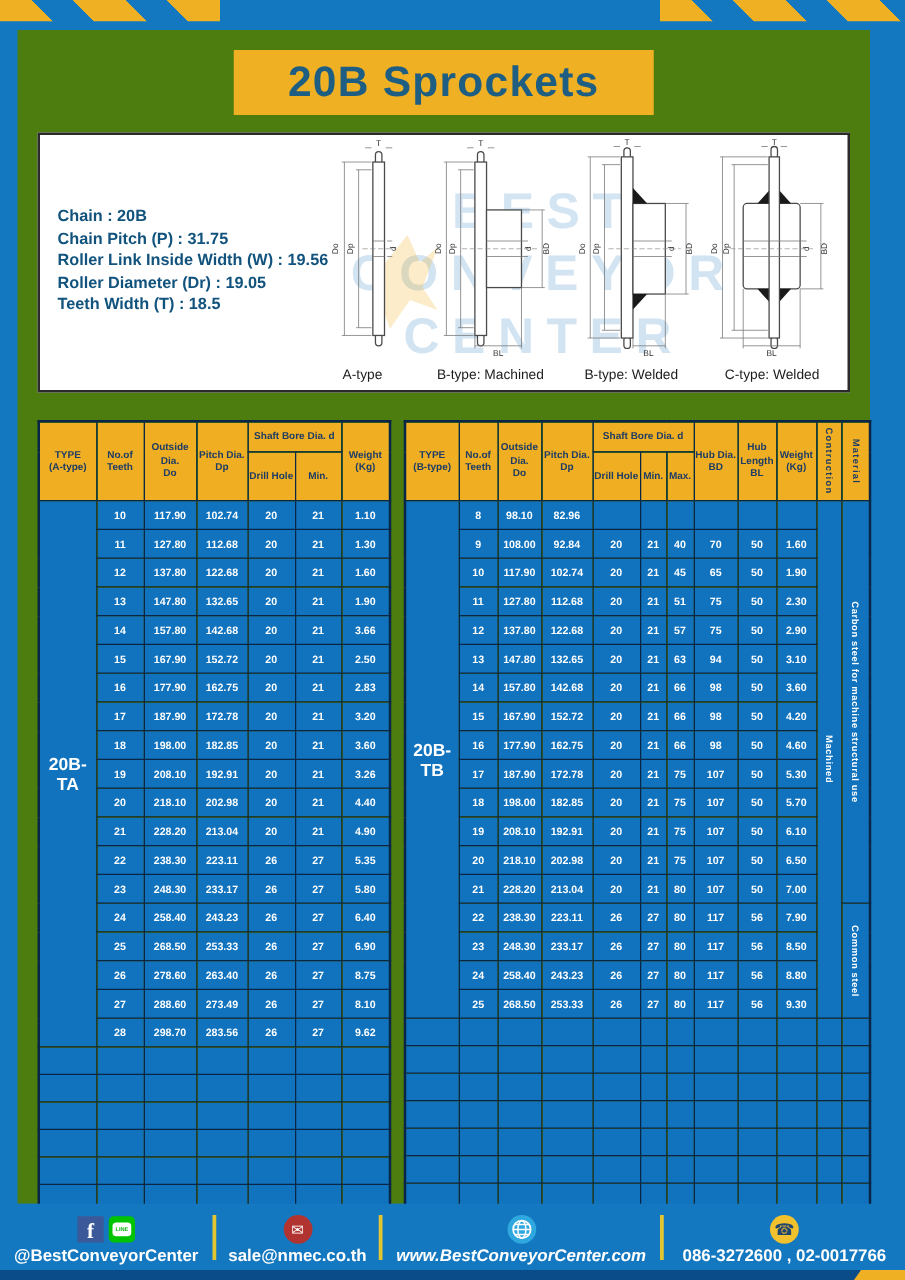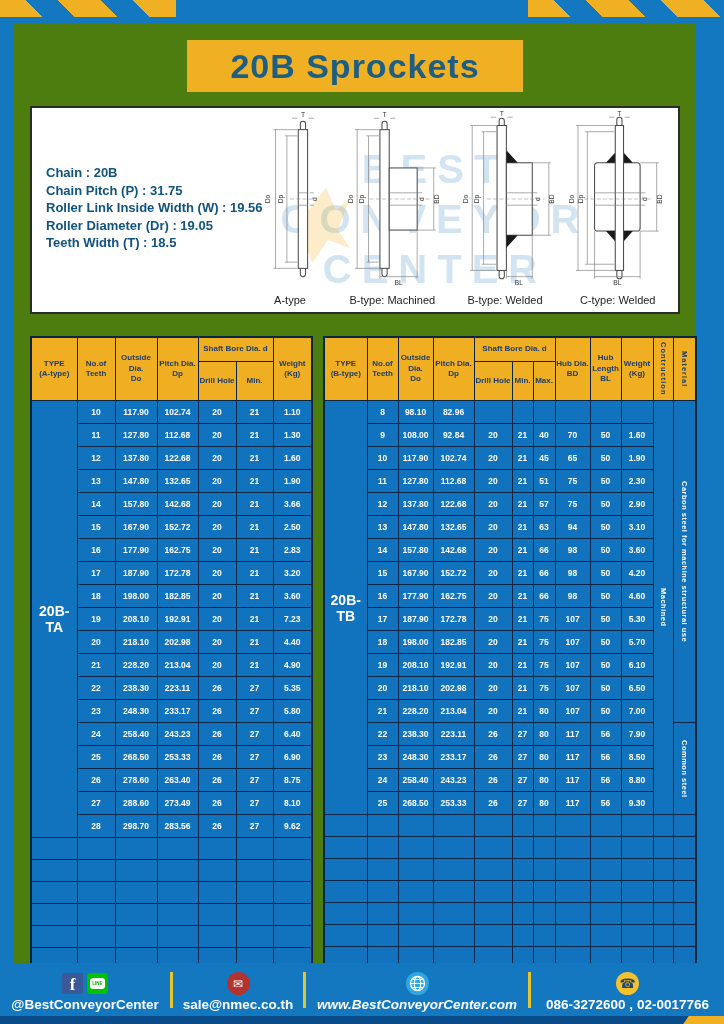--- a/index.html
+++ b/index.html
@@ -298,21 +298,21 @@
               <td>20</td>
               <td>21</td>
               <td>3.60</td>
             </tr>
             <tr>
               <td>19</td>
               <td>208.10</td>
               <td>192.91</td>
               <td>20</td>
               <td>21</td>
-              <td>7.23</td>
+              <td>3.26</td>
             </tr>
             <tr>
               <td>20</td>
               <td>218.10</td>
               <td>202.98</td>
               <td>20</td>
               <td>21</td>
               <td>4.40</td>
             </tr>
             <tr>

